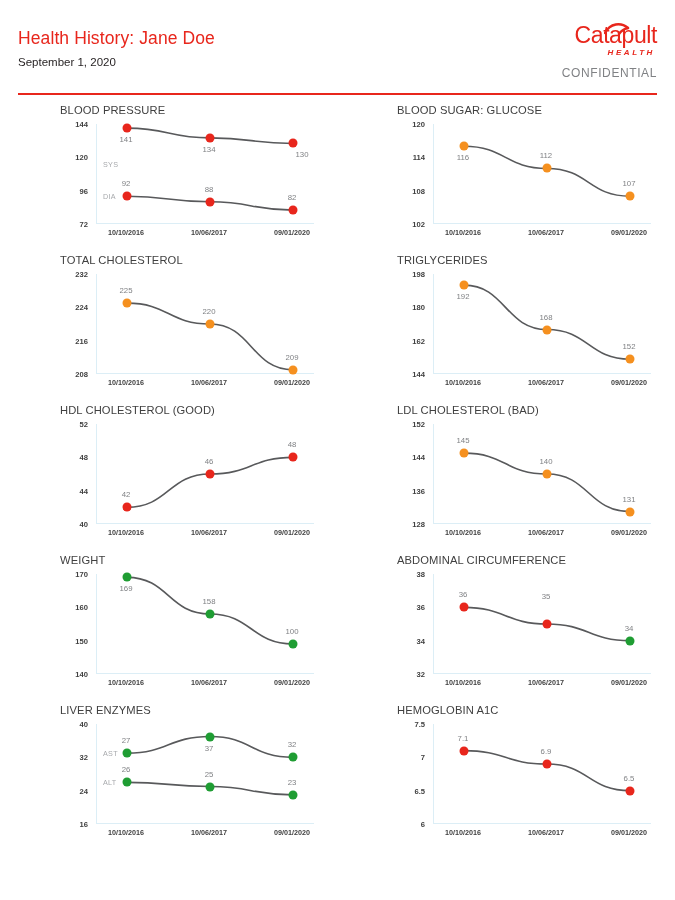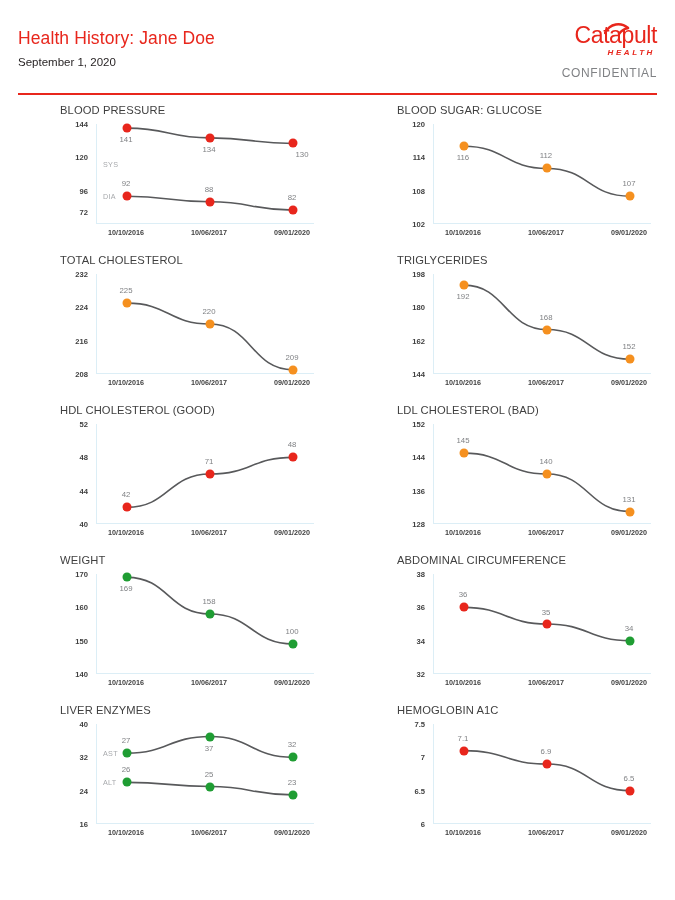--- a/index.html
+++ b/index.html
@@ -186,21 +186,21 @@
       <div id="logo-confidential">CONFIDENTIAL</div>
     </div>
 
     <div id="header-rule"></div>
   </div>
 
   <div id="charts">
       <div class="chart">
         <div class="chart-title">BLOOD PRESSURE</div>
         <div class="ylabels">
-          <div class="ylabel" style="top: 88px;">72</div>
+          <div class="ylabel" style="top: 100px;">72</div>
           <div class="ylabel" style="top: 66.6667px;">96</div>
           <div class="ylabel" style="top: 33.3333px;">120</div>
           <div class="ylabel" style="top: 0px;">144</div>
         </div>
         <div class="plot">
           <svg class="lines" width="218" height="100">
             <path d="M 30 4.166666666666657 C 71.5 4.166666666666657, 71.5 13.888888888888886, 113 13.888888888888886 C 154.5 13.888888888888886, 154.5 19.444444444444443, 196 19.444444444444443" fill="none" stroke="#58595B" stroke-width="1.6"></path>
             <path d="M 30 72.22222222222223 C 71.5 72.22222222222223, 71.5 77.77777777777777, 113 77.77777777777777 C 154.5 77.77777777777777, 154.5 86.11111111111111, 196 86.11111111111111" fill="none" stroke="#58595B" stroke-width="1.6"></path>
           </svg>
           <div class="series-tag" style="left: 6px; top: 4.16667px; margin-top: 36px;">SYS</div>
@@ -307,21 +307,21 @@
           <div class="ylabel" style="top: 33.3333px;">48</div>
           <div class="ylabel" style="top: 0px;">52</div>
         </div>
         <div class="plot">
           <svg class="lines" width="218" height="100">
             <path d="M 30 83.33333333333334 C 71.5 83.33333333333334, 71.5 50, 113 50 C 154.5 50, 154.5 33.33333333333334, 196 33.33333333333334" fill="none" stroke="#58595B" stroke-width="1.6"></path>
           </svg>
           <div class="dot" style="left: 30px; top: 83.3333px; background: rgb(232, 38, 28);"></div>
           <div class="pt-label" style="left: 29px; top: 66.3333px;">42</div>
           <div class="dot" style="left: 113px; top: 50px; background: rgb(232, 38, 28);"></div>
-          <div class="pt-label" style="left: 112px; top: 33px;">71</div>
+          <div class="pt-label" style="left: 112px; top: 33px;">46</div>
           <div class="dot" style="left: 196px; top: 33.3333px; background: rgb(232, 38, 28);"></div>
           <div class="pt-label" style="left: 195px; top: 16.3333px;">48</div>
         </div>
         <div class="xlabels">
           <div class="xlabel" style="left: 30px;">10/10/2016</div>
           <div class="xlabel" style="left: 113px;">10/06/2017</div>
           <div class="xlabel" style="left: 196px;">09/01/2020</div>
         </div>
       </div>
       <div class="chart">
@@ -382,21 +382,21 @@
           <div class="ylabel" style="top: 33.3333px;">36</div>
           <div class="ylabel" style="top: 0px;">38</div>
         </div>
         <div class="plot">
           <svg class="lines" width="218" height="100">
             <path d="M 30 33.33333333333334 C 71.5 33.33333333333334, 71.5 50, 113 50 C 154.5 50, 154.5 66.66666666666667, 196 66.66666666666667" fill="none" stroke="#58595B" stroke-width="1.6"></path>
           </svg>
           <div class="dot" style="left: 30px; top: 33.3333px; background: rgb(232, 38, 28);"></div>
           <div class="pt-label" style="left: 29px; top: 16.3333px;">36</div>
           <div class="dot" style="left: 113px; top: 50px; background: rgb(232, 38, 28);"></div>
-          <div class="pt-label" style="left: 112px; top: 34px;">35</div>
+          <div class="pt-label" style="left: 112px; top: 18px;">35</div>
           <div class="dot" style="left: 196px; top: 66.6667px; background: rgb(31, 157, 51);"></div>
           <div class="pt-label" style="left: 195px; top: 49.6667px;">34</div>
         </div>
         <div class="xlabels">
           <div class="xlabel" style="left: 30px;">10/10/2016</div>
           <div class="xlabel" style="left: 113px;">10/06/2017</div>
           <div class="xlabel" style="left: 196px;">09/01/2020</div>
         </div>
       </div>
       <div class="chart">

